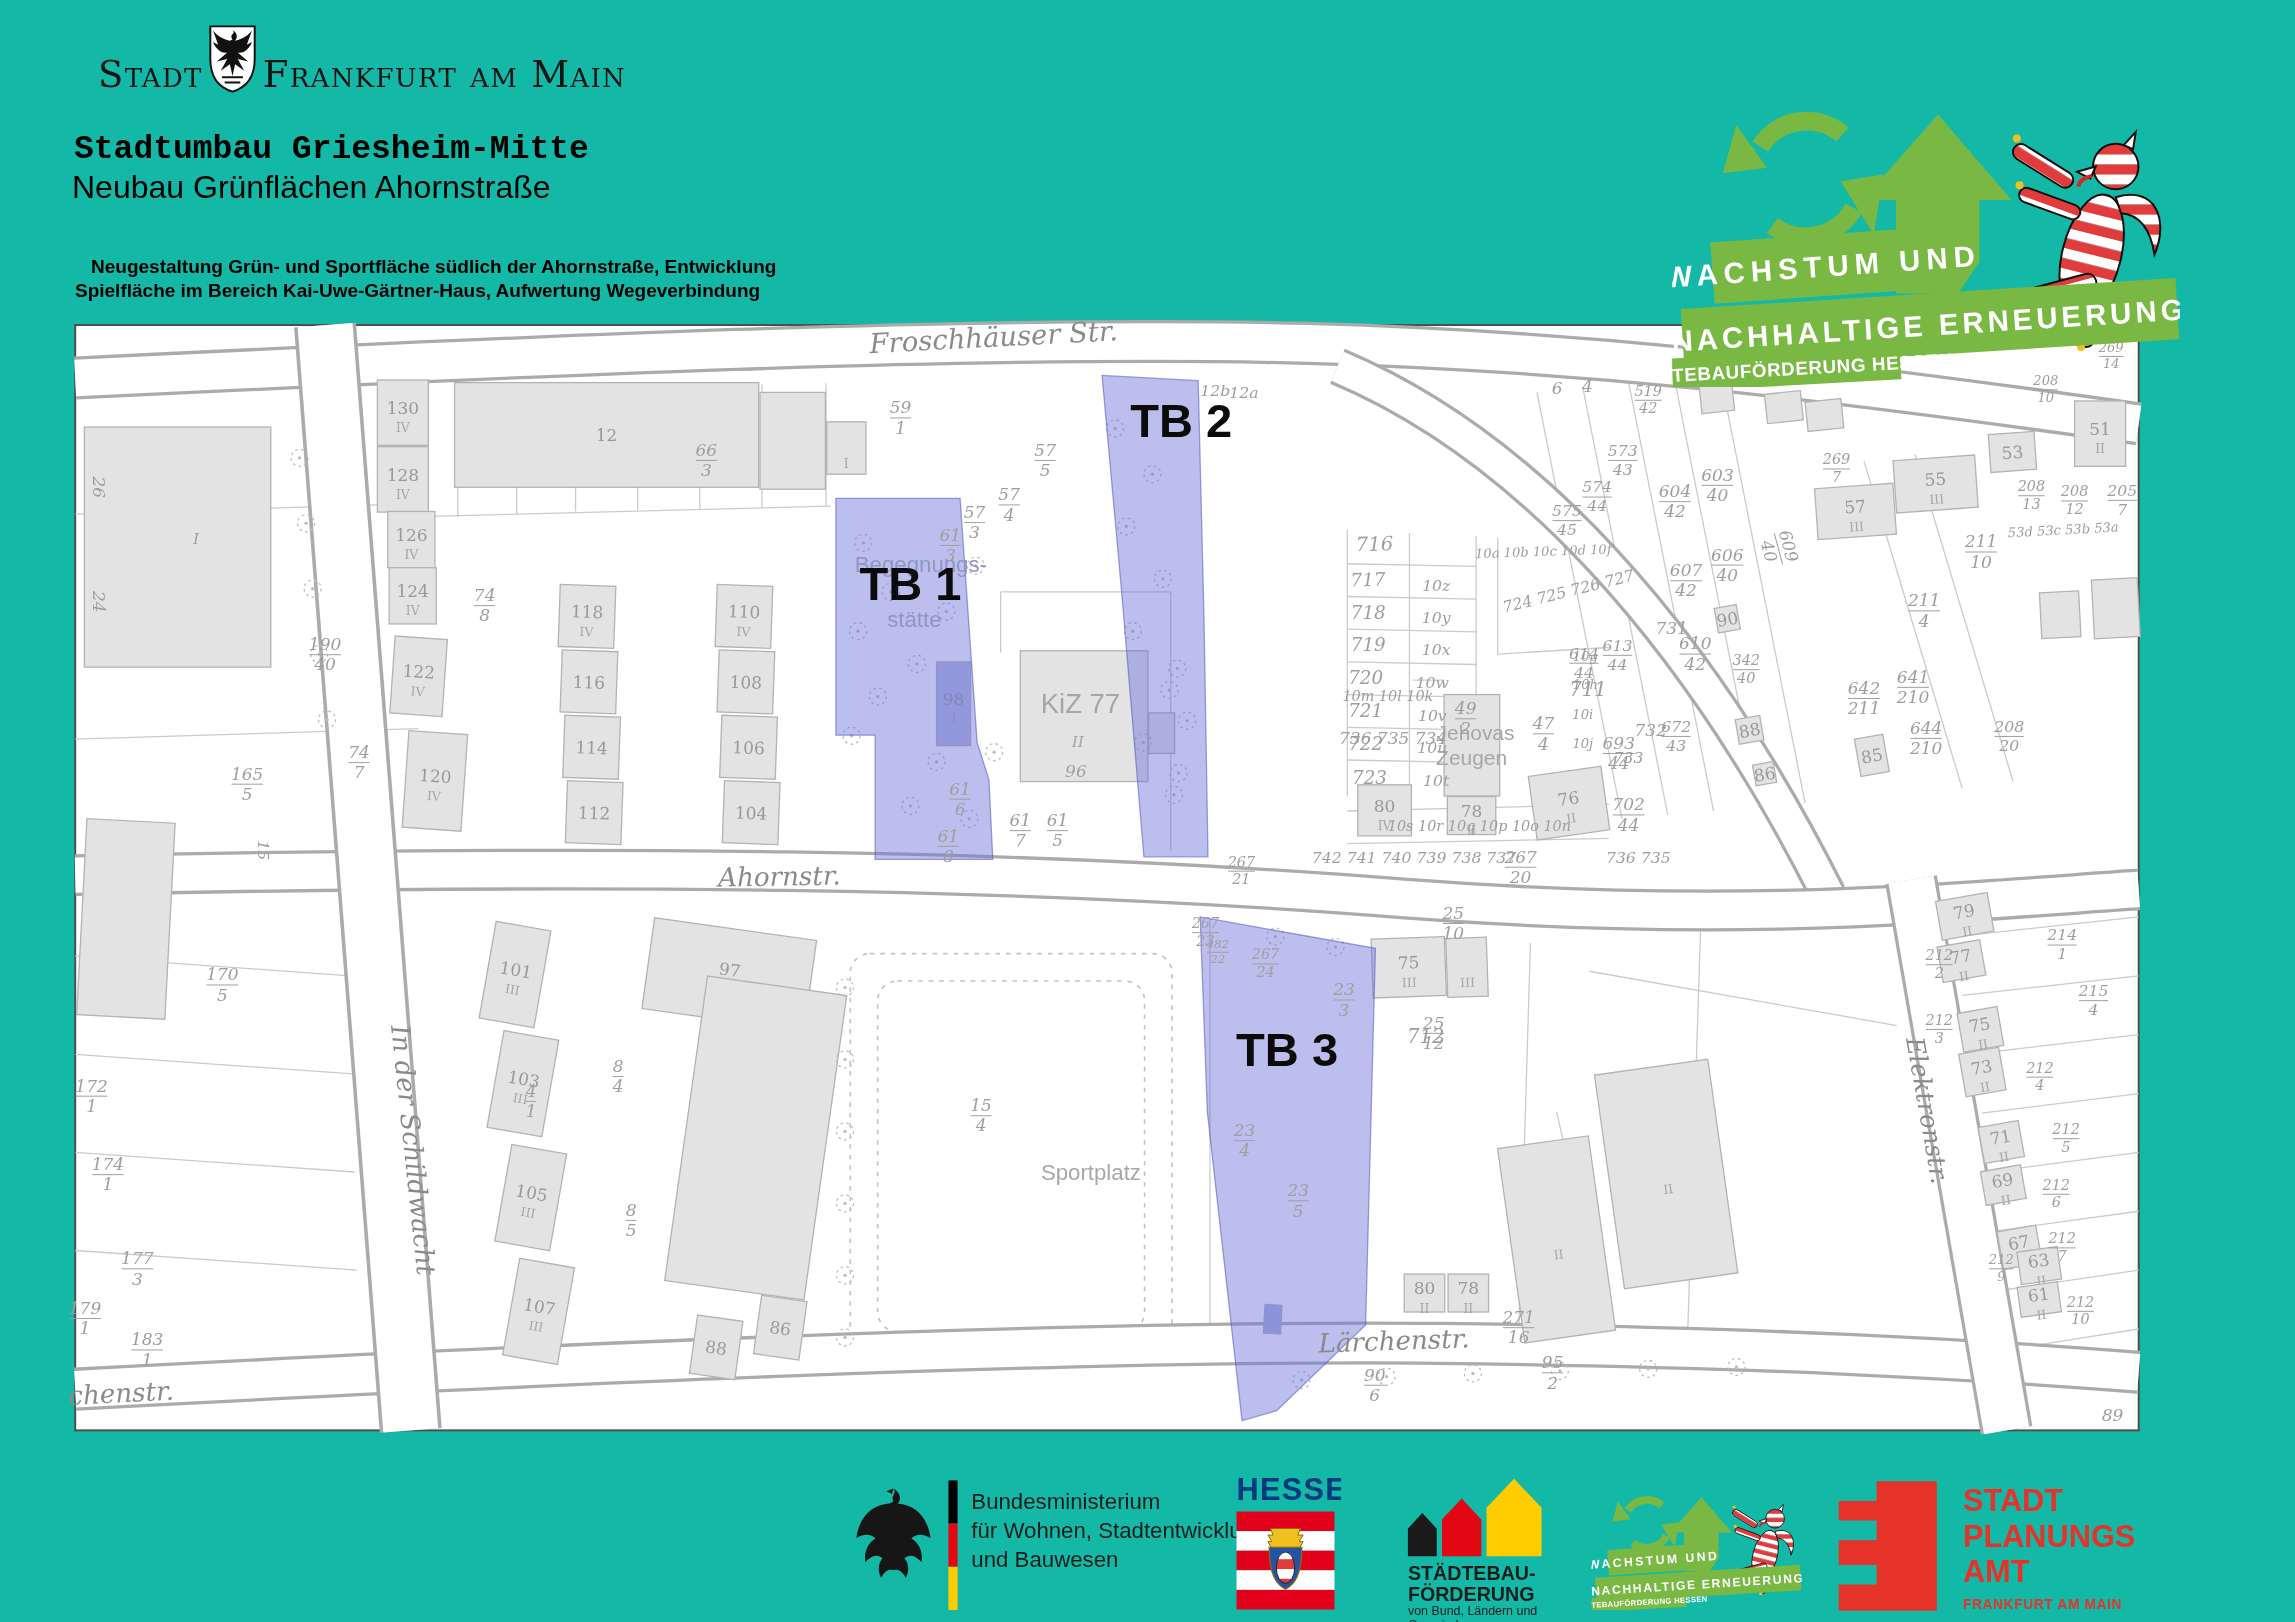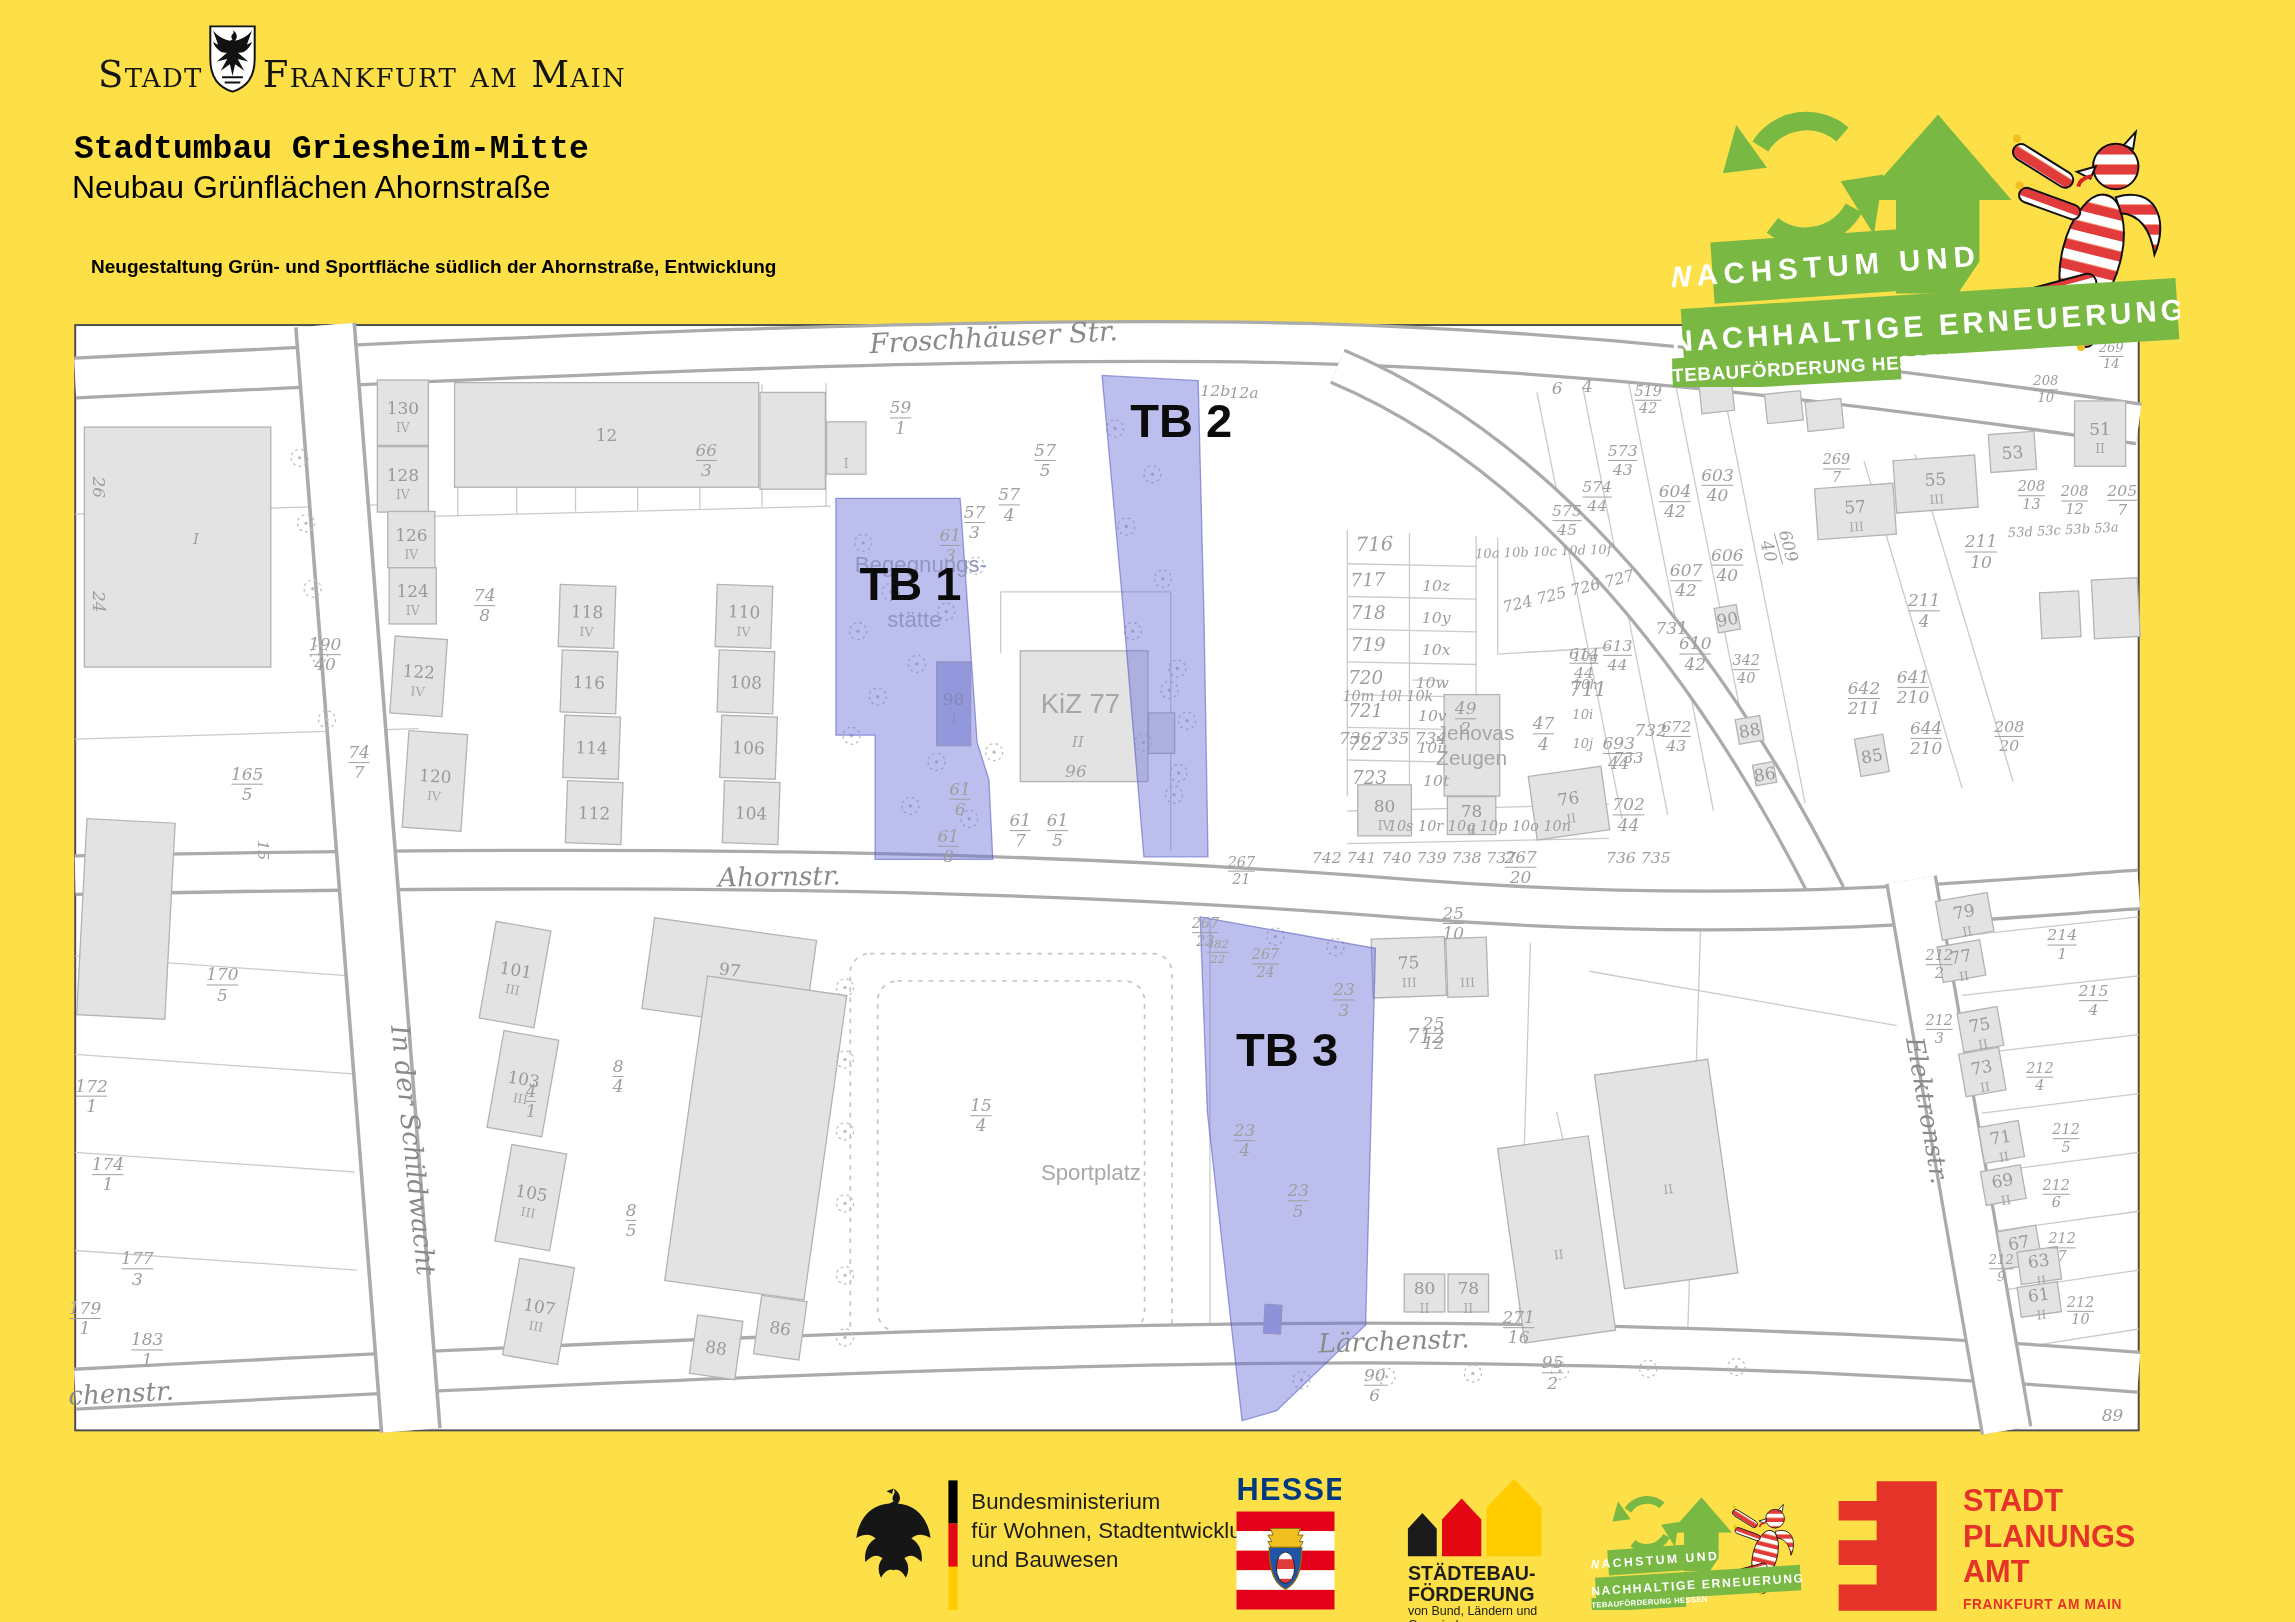--- a/index.html
+++ b/index.html
@@ -1,16 +1,16 @@
 <!DOCTYPE html>
 <html style="font-size:10.5px"><head>
 <meta charset="utf-8">
 <style>
   html,body{margin:0;padding:0;background:#ffffff;}
-  #page{position:relative;width:2295px;height:1622px;background:#fde047;overflow:hidden;
+  #page{position:relative;width:2295px;height:1622px;background:#14b8a6;overflow:hidden;
         font-family:"Liberation Sans",sans-serif;}
   .abs{position:absolute;}
   #brand{left:98px;top:25px;height:68px;display:flex;align-items:flex-end;color:#111;}
   .brand-txt{font-family:"DejaVu Serif",serif;font-variant:small-caps;font-size:37px;line-height:1;
              letter-spacing:1.3px;color:#141414;}
   #title1{left:74px;top:131px;font-size:33px;font-weight:bold;color:#000;font-family:Liberation Mono, monospace;}
   #title2{left:72px;top:169px;font-size:32px;font-weight:normal;color:#000;}
   #sub1{left:91px;top:256px;font-size:19px;font-weight:bold;color:#000;}
   #sub2{left:75px;top:280px;font-size:19px;font-weight:bold;color:#000;}
   #badge-top{left:1672px;top:73px;z-index:3;}
@@ -28,20 +28,21 @@
       <path d="M2,2 H70 V52 C70,80 56,96 36,102 C16,96 2,80 2,52 Z" fill="#fff" stroke="#111" stroke-width="3"></path>
       <path d="M36,22 C30,14 42,14 36,8 C44,12 44,20 40,24 C52,22 62,14 66,8 L58,30 L66,26 C60,40 50,44 44,42 L60,56 L44,52 L54,70 L40,60 L36,78 L32,60 L18,70 L28,52 L12,56 L28,42 C22,44 12,40 6,26 L14,30 L6,8 C10,14 20,22 32,24 Z" fill="#111"></path>
       <path d="M20,80 L52,80 M24,88 L48,88" stroke="#111" stroke-width="3"></path>
     </svg>
     <span class="brand-txt">Frankfurt am Main</span>
   </div>
 
   <div class="abs" id="title1">Stadtumbau Griesheim-Mitte</div>
   <div class="abs" id="title2">Neubau Grünflächen Ahornstraße</div>
   <div class="abs" id="sub1">Neugestaltung Grün- und Sportfläche südlich der Ahornstraße, Entwicklung</div>
+  <div class="abs" id="sub2">Spielfläche im Bereich Kai-Uwe-Gärtner-Haus, Aufwertung Wegeverbindung</div>
 
   <svg width="0" height="0" style="position:absolute">
     <defs>
       <pattern id="lst" width="12" height="30" patternUnits="userSpaceOnUse">
         <rect width="12" height="15" fill="#ffffff"></rect>
           <rect y="15" width="12" height="15" fill="#e23b3b"></rect>
       </pattern>
       <symbol id="badge-sym" viewBox="0 0 760 470">
         <g>
           <path d="M255,92 A82,82 0 0 0 132,110" fill="none" stroke="#79b843" stroke-width="28"></path>

